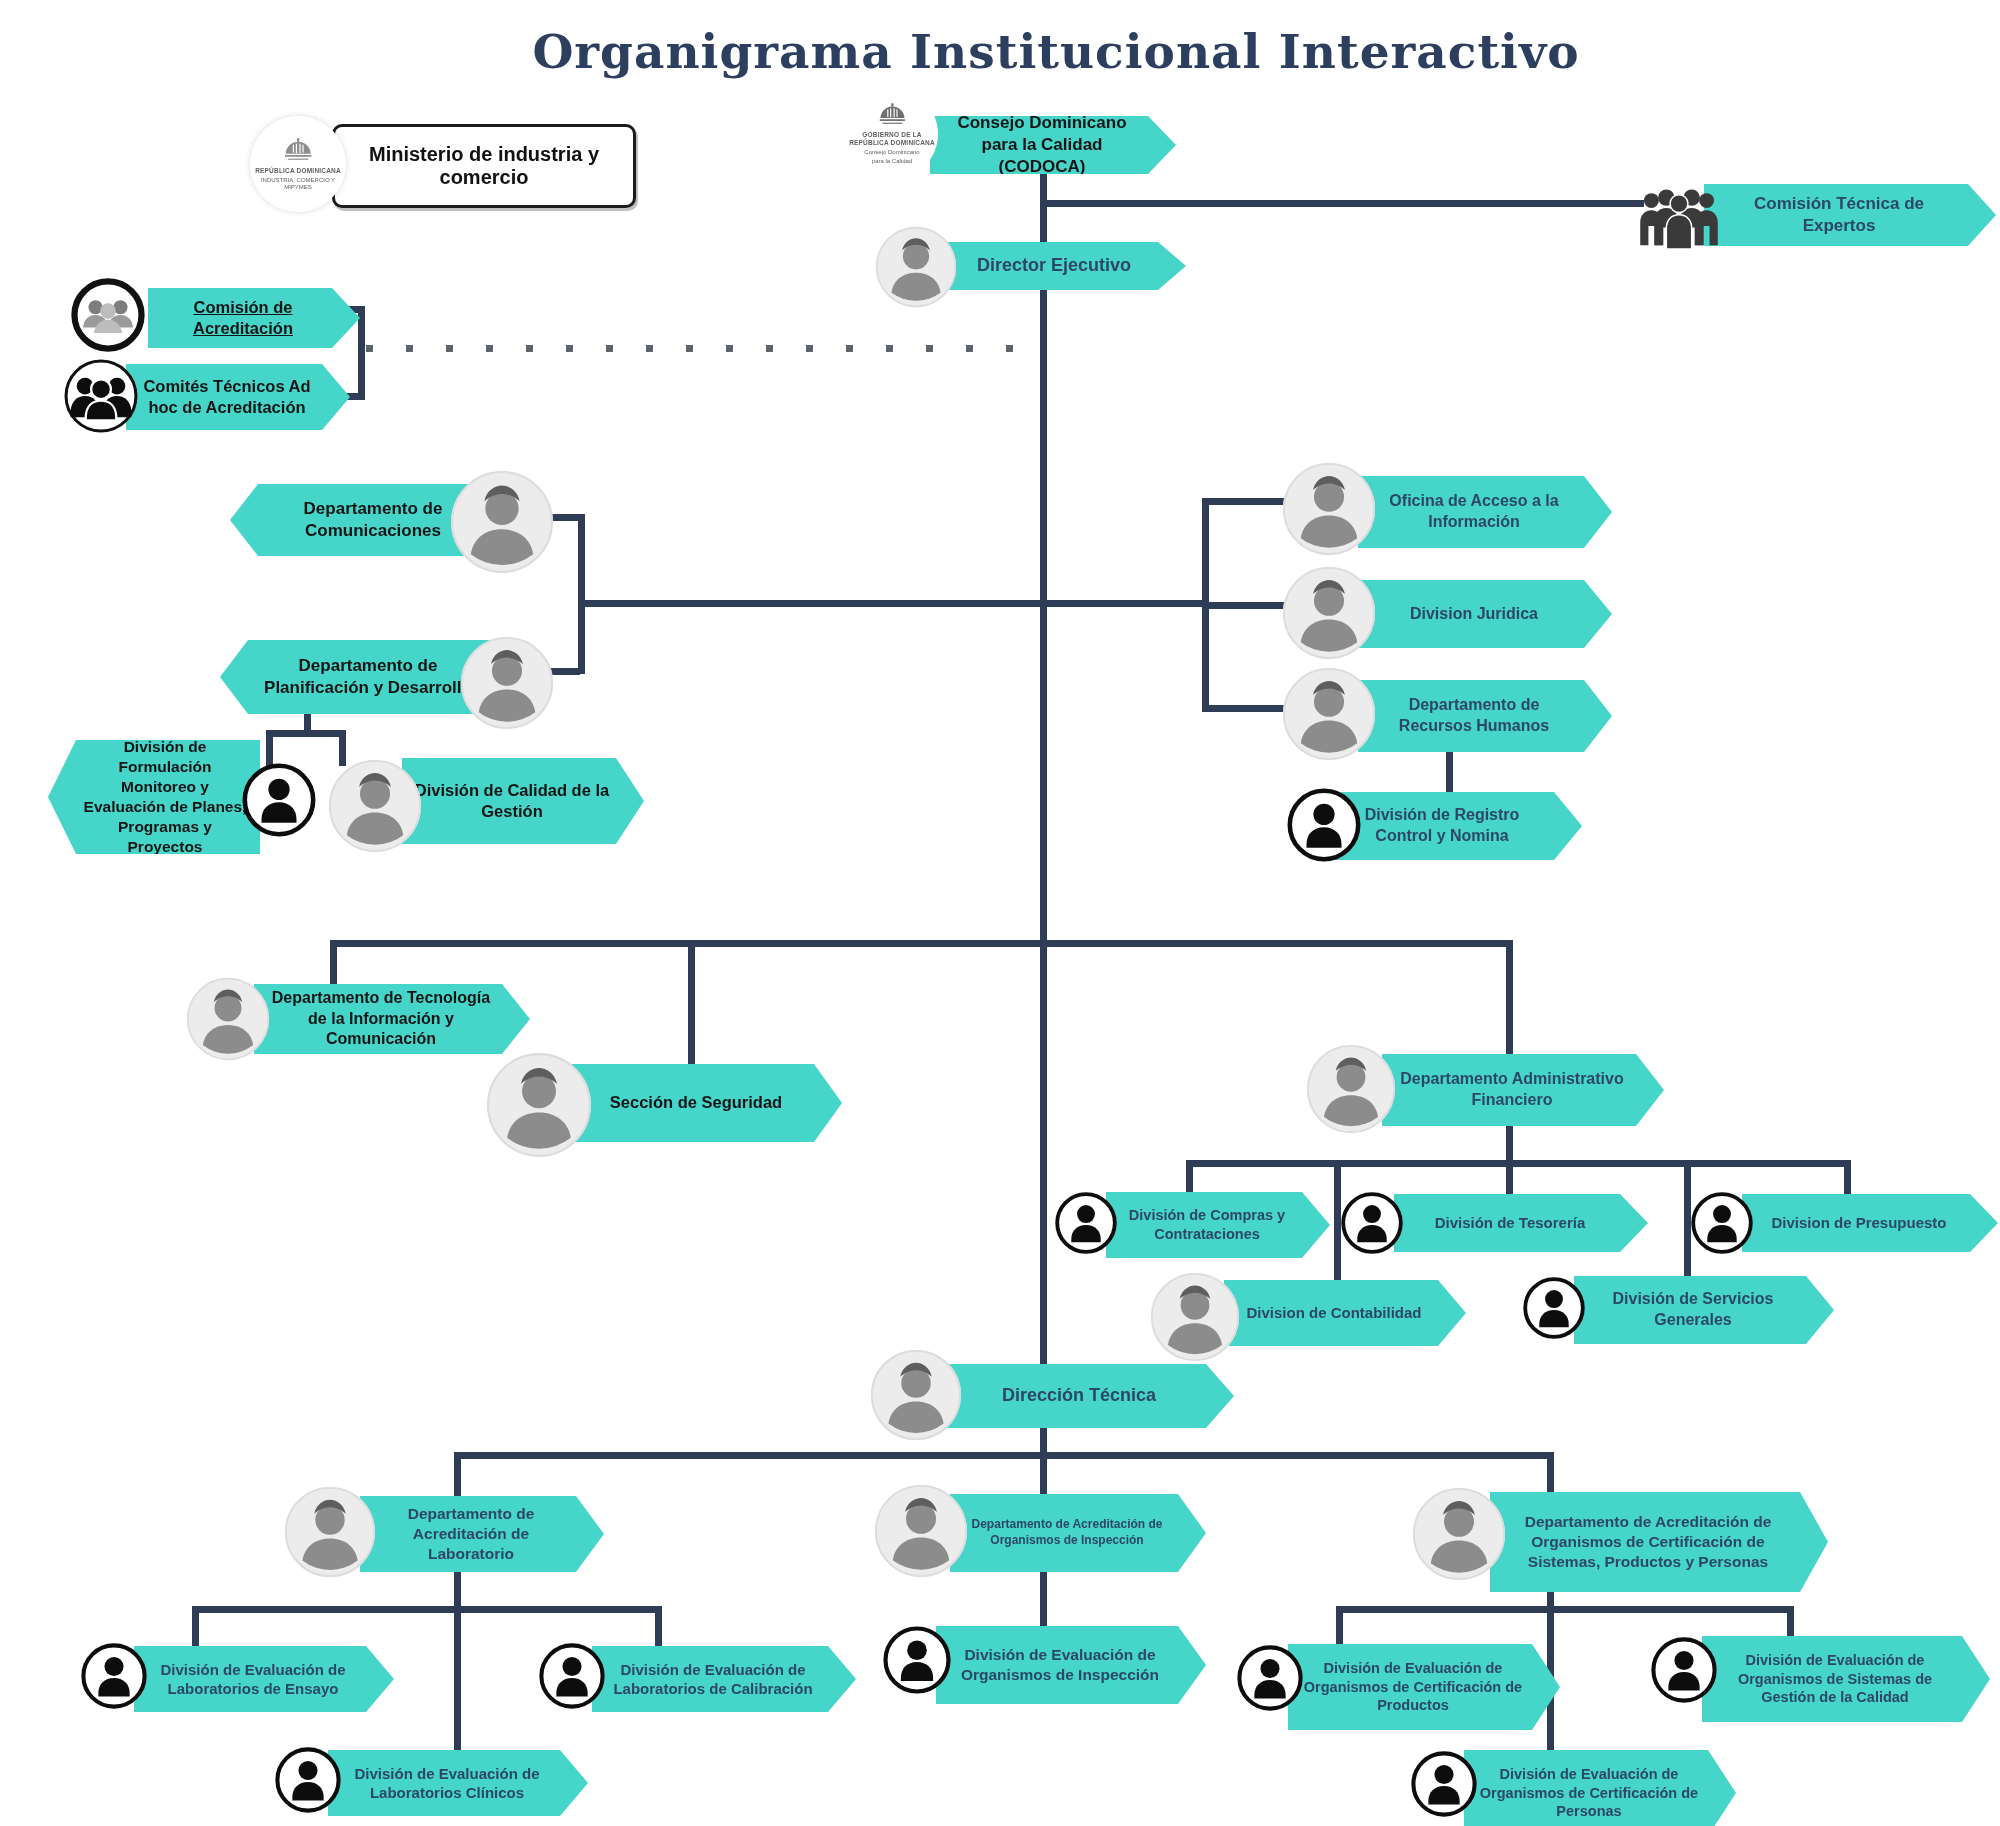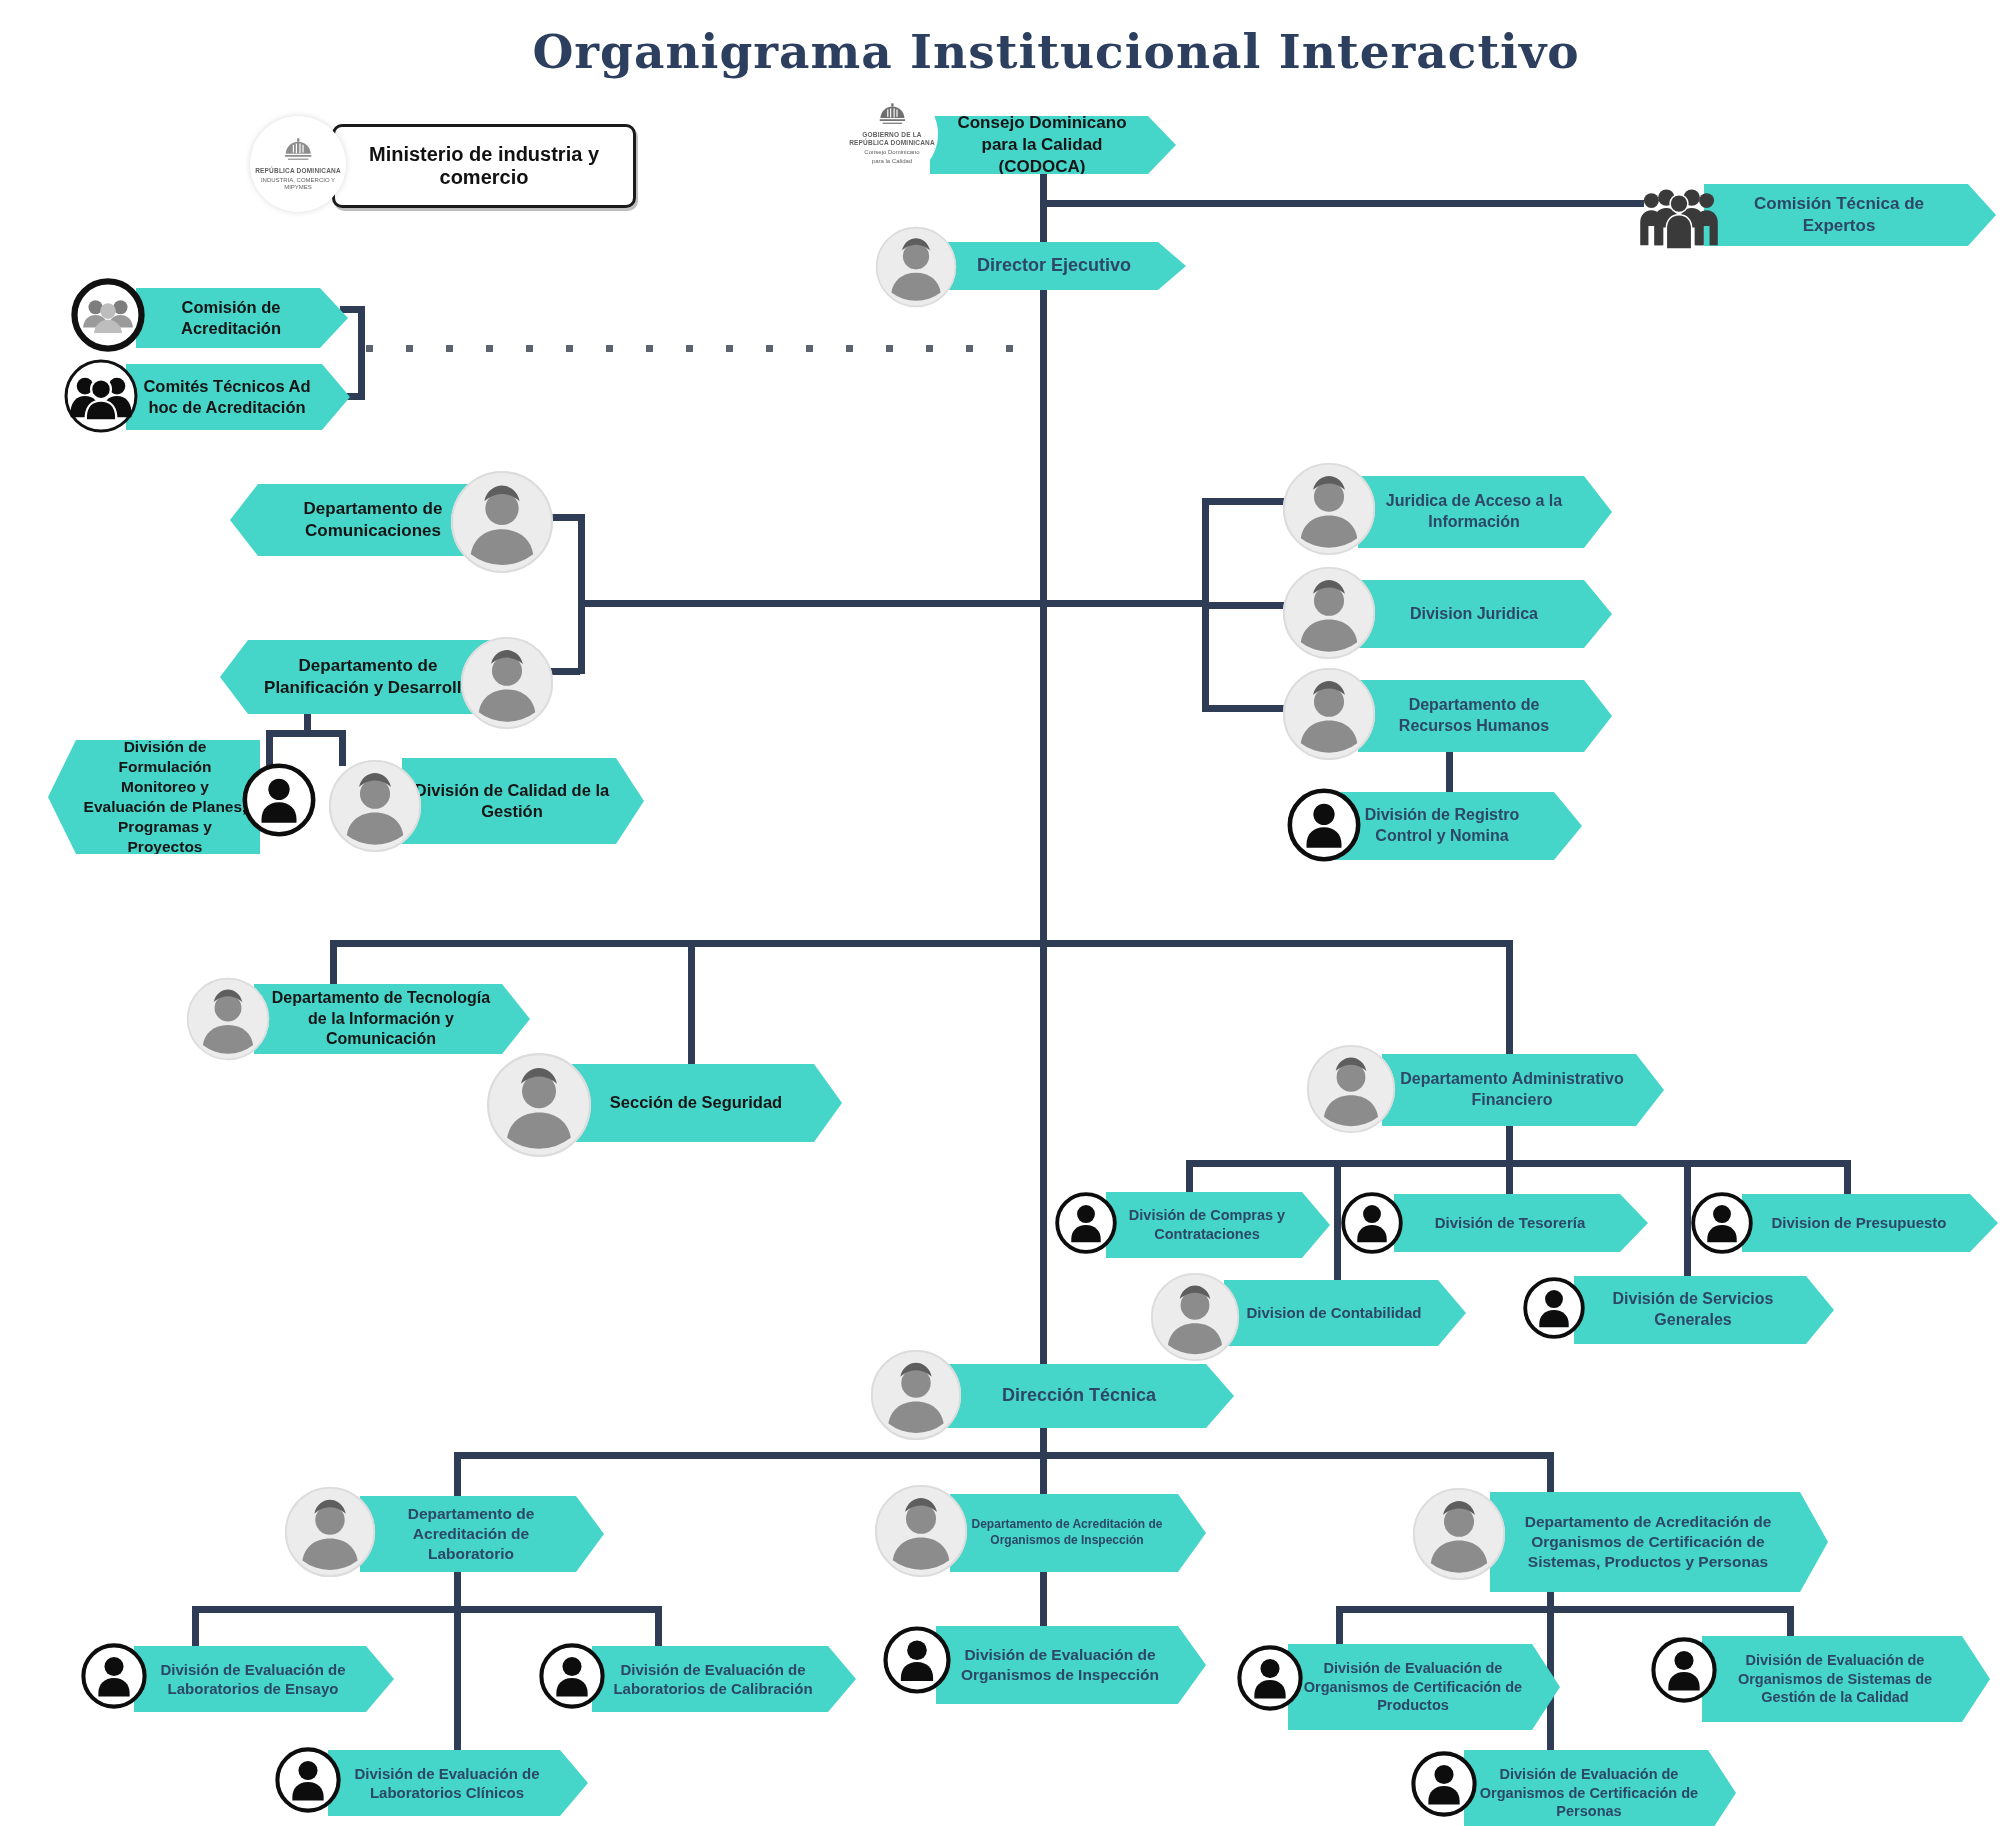--- a/index.html
+++ b/index.html
@@ -166,21 +166,21 @@
       <svg viewBox="0 0 100 100">
         <circle cx="50" cy="50" r="43" fill="#fff" stroke="#111" stroke-width="8"></circle>
         <circle cx="34" cy="40" r="9" fill="#7d7d7d"></circle>
         <circle cx="66" cy="40" r="9" fill="#7d7d7d"></circle>
         <path d="M34 50c-9 0-15 6-16 16h32c-1-10-7-16-16-16z" fill="#9a9a9a"></path>
         <path d="M66 50c-9 0-15 6-16 16h32c-1-10-7-16-16-16z" fill="#9a9a9a"></path>
         <circle cx="50" cy="45" r="10" fill="#bdbdbd"></circle>
         <path d="M50 56c-10 0-17 7-18 17h36c-1-10-8-17-18-17z" fill="#bdbdbd"></path>
       </svg>
     </div>
-    <div class="nbox tr black" style="left: 136px; top: 288px; width: 212px; height: 60px; font-size: 16.5px;">
+    <div class="nbox tr black" style="left: 148px; top: 288px; width: 212px; height: 60px; font-size: 16.5px; text-decoration: underline;">
       <span>Comisión de Acreditación</span>
     </div>
     <div class="icon" style="left: 60px; top: 358px; width: 82px; height: 76px;">
       <svg viewBox="0 0 100 100">
         <circle cx="50" cy="50" r="46" fill="#fff" stroke="#111" stroke-width="4"></circle>
         <circle cx="29" cy="37" r="11" fill="#0d0d0d"></circle>
         <circle cx="71" cy="37" r="11" fill="#0d0d0d"></circle>
         <path d="M29 50c-11 0-18 8-19 19v9h38v-9c-1-11-8-19-19-19z" fill="#0d0d0d"></path>
         <path d="M71 50c-11 0-18 8-19 19v9h38v-9c-1-11-8-19-19-19z" fill="#0d0d0d"></path>
         <circle cx="50" cy="41" r="13" fill="#0d0d0d" stroke="#fff" stroke-width="3"></circle>
@@ -239,21 +239,21 @@
     <div class="icon" style="left: 1282px; top: 462px; width: 94px; height: 94px;">
       <svg viewBox="0 0 100 100">
         <circle cx="50" cy="50" r="49" fill="#ececec"></circle>
         <circle cx="50" cy="50" r="48" fill="none" stroke="#dcdcdc" stroke-width="2"></circle>
         <circle cx="50" cy="37" r="16" fill="#8c8c8c"></circle>
         <path d="M50 57c-17 0-28 10-30 24a49 49 0 0 0 60 0C78 67 67 57 50 57z" fill="#8c8c8c"></path>
         <path d="M33 30c2-10 10-15 17-15s15 5 17 15c0 0-7-7-17-7s-17 7-17 7z" fill="#5e5e5e"></path>
       </svg>
     </div>
     <div class="nbox tr navy" style="left: 1358px; top: 476px; width: 254px; height: 72px; font-size: 16px;">
-      <span>Juridica de Acceso a la Información</span>
+      <span>Oficina de Acceso a la Información</span>
     </div>
     <div class="icon" style="left: 1282px; top: 566px; width: 94px; height: 94px;">
       <svg viewBox="0 0 100 100">
         <circle cx="50" cy="50" r="49" fill="#ececec"></circle>
         <circle cx="50" cy="50" r="48" fill="none" stroke="#dcdcdc" stroke-width="2"></circle>
         <circle cx="50" cy="37" r="16" fill="#8c8c8c"></circle>
         <path d="M50 57c-17 0-28 10-30 24a49 49 0 0 0 60 0C78 67 67 57 50 57z" fill="#8c8c8c"></path>
         <path d="M33 30c2-10 10-15 17-15s15 5 17 15c0 0-7-7-17-7s-17 7-17 7z" fill="#5e5e5e"></path>
       </svg>
     </div>

